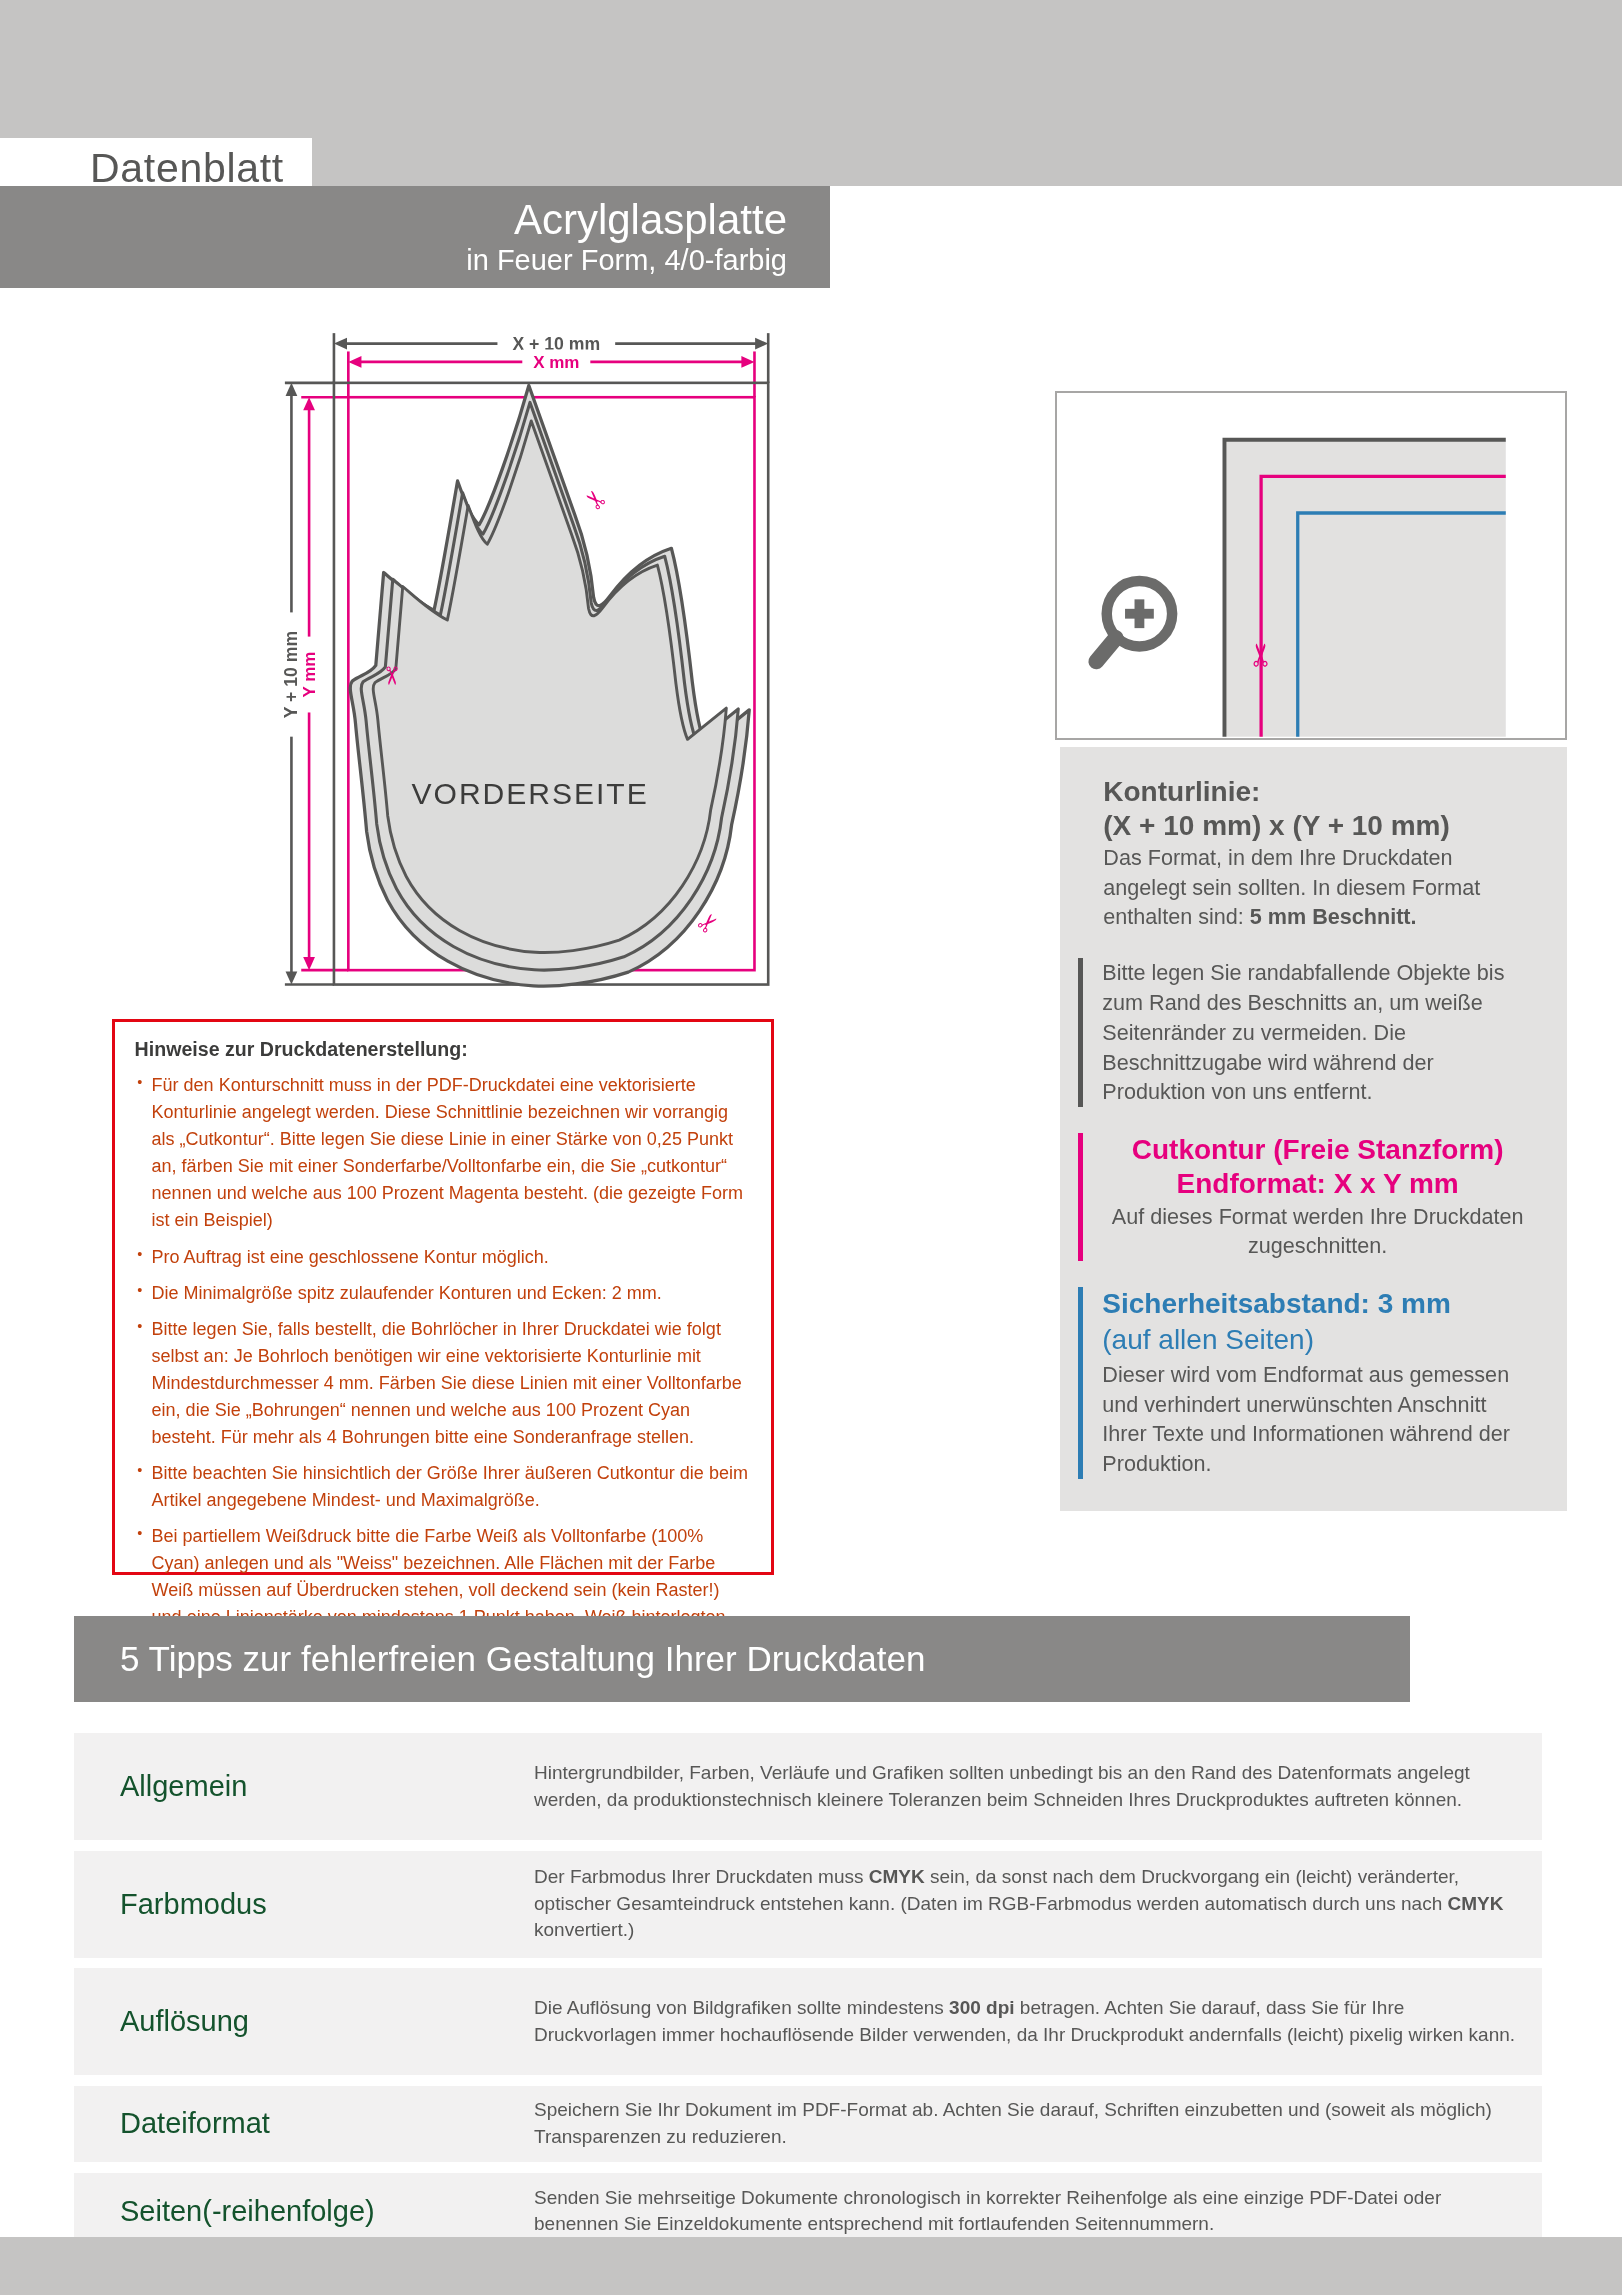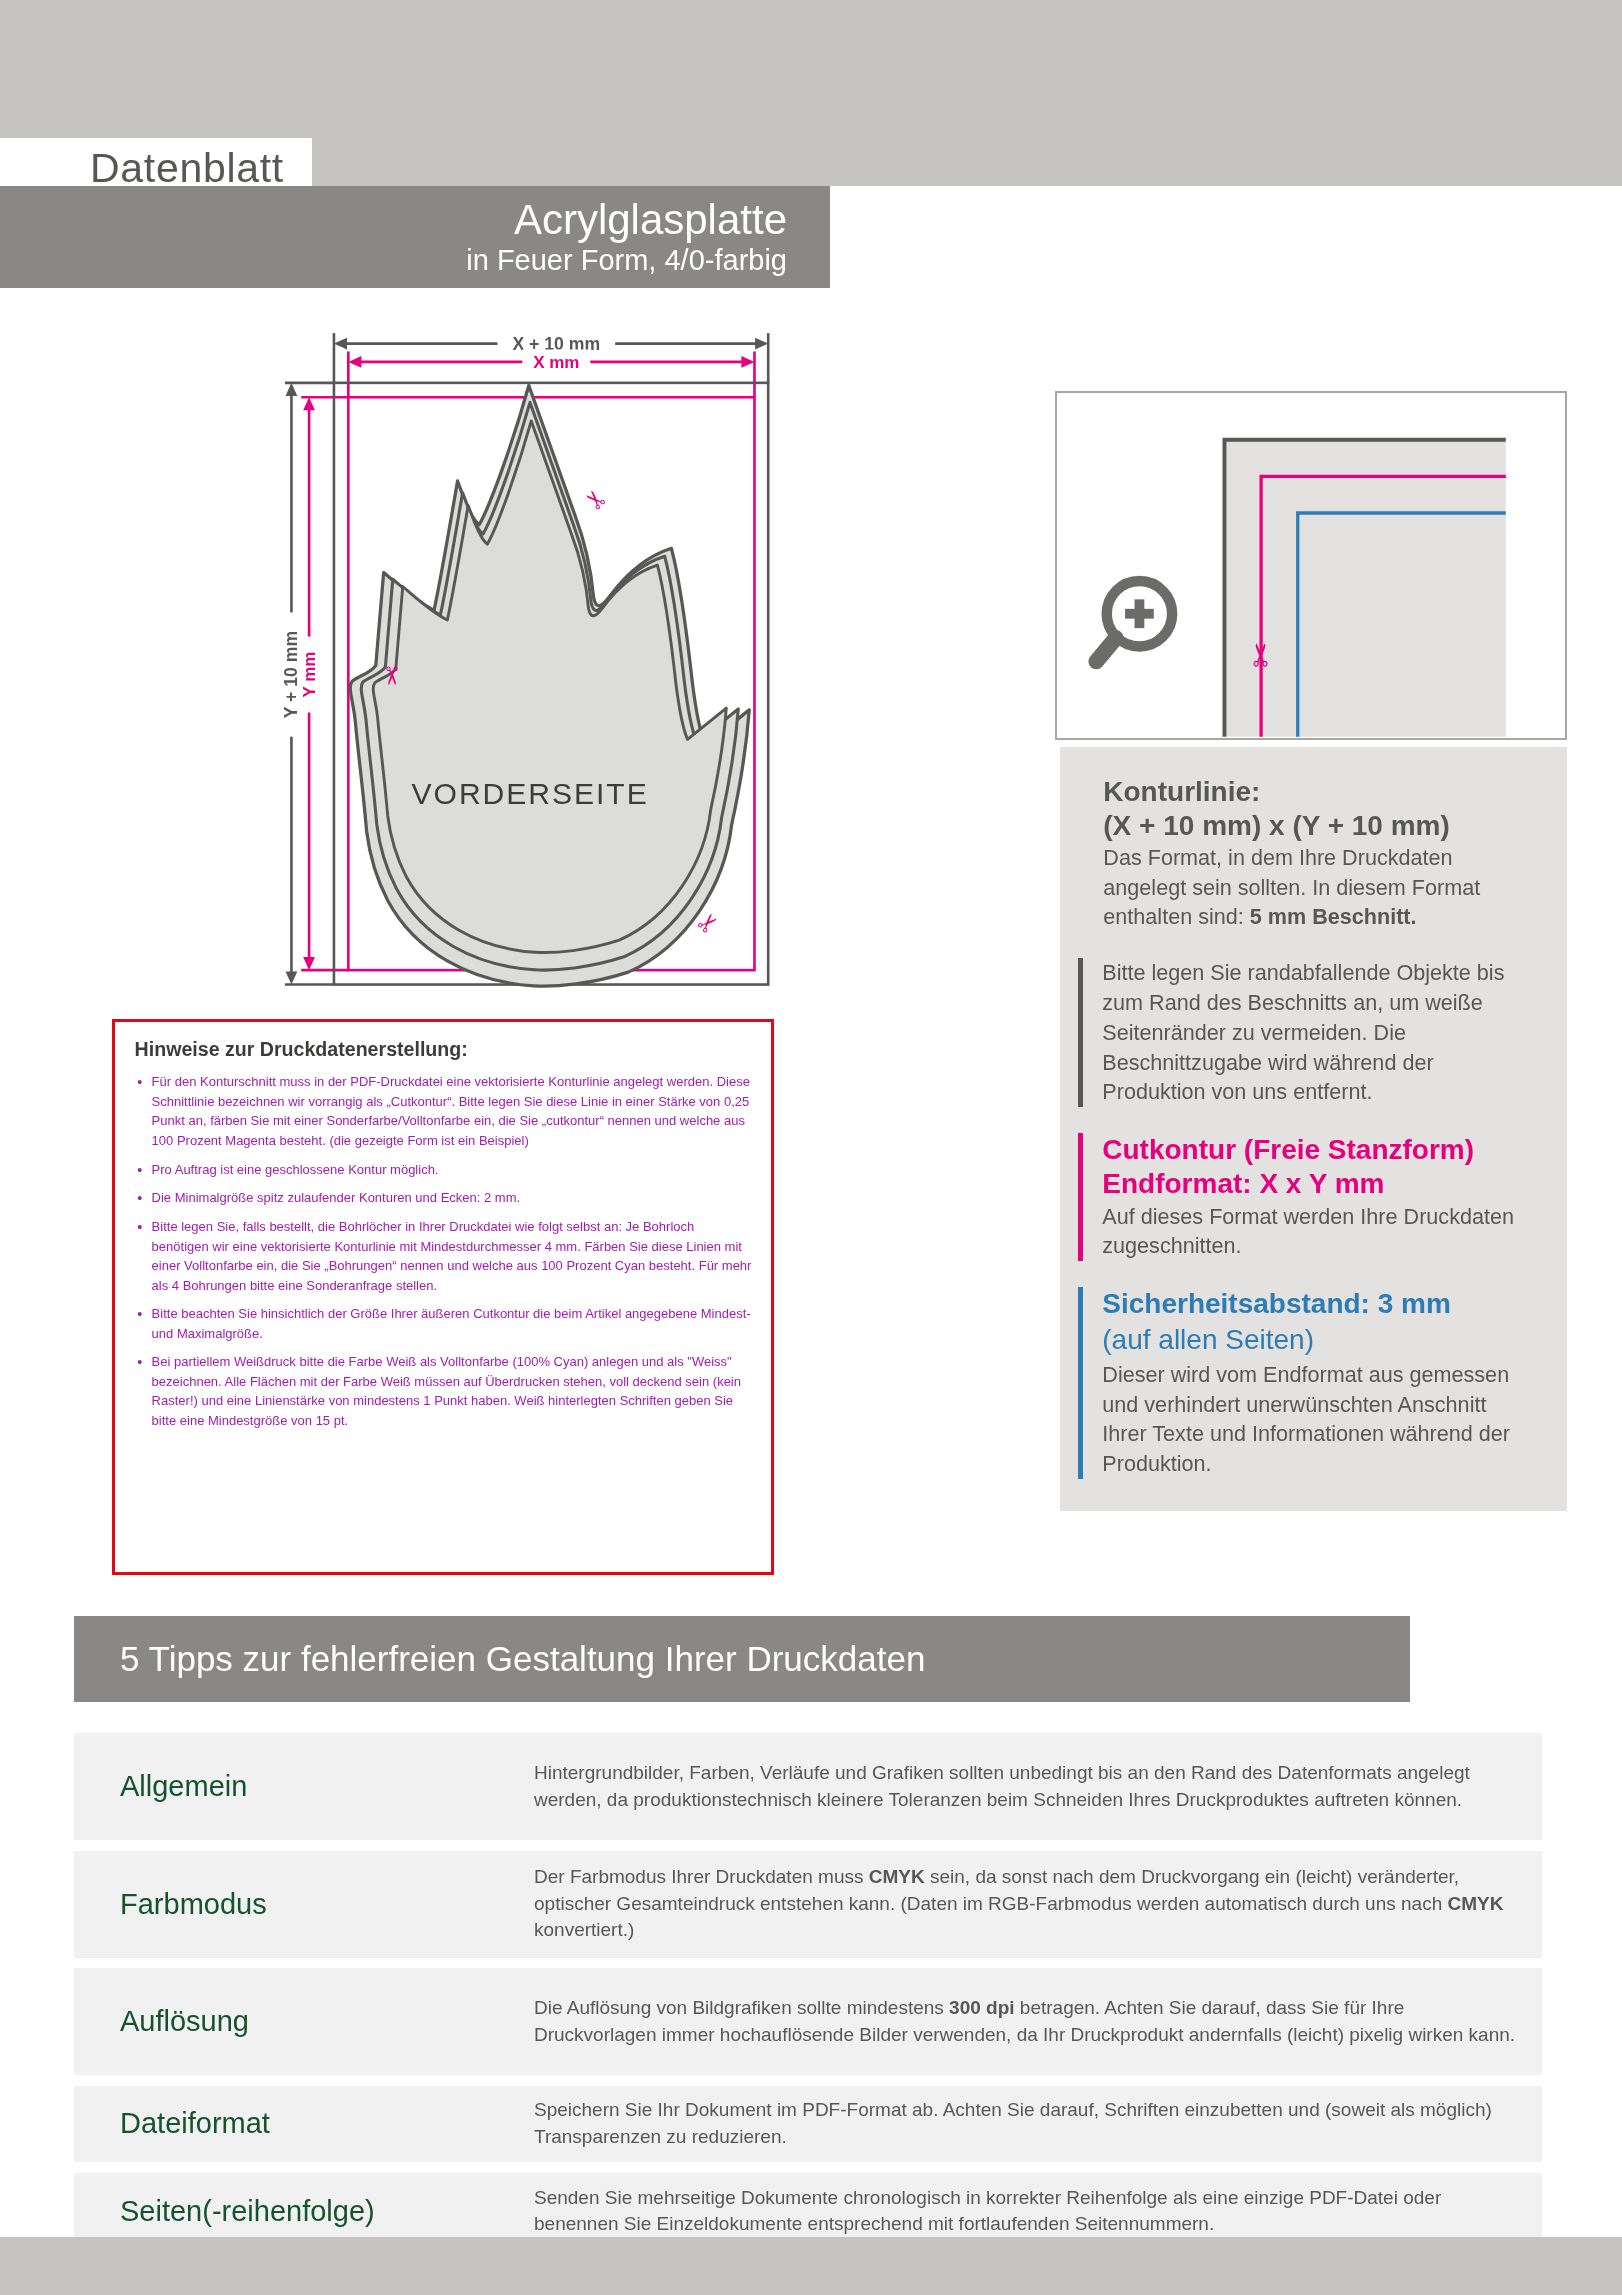--- a/index.html
+++ b/index.html
@@ -22,36 +22,36 @@
   .header-bar .subtitle{font-size:29px;line-height:35px;}
 
   
   .diagram{left:262px;top:308px;width:569px;height:720px;}
 
   
   .notes-box{left:112px;top:1019px;width:662px;height:556px;background:#ffffff;
     border:3.3px solid #e30613;box-sizing:border-box;padding:15.7px 19.6px;color:#3c3c3b;}
   .notes-box h3{margin:0 0 11.8px 0;font-size:19.6px;font-weight:bold;color:#3c3c3b;}
   .notes-box ul{margin:0;padding:0;list-style:none;}
-  .notes-box li{position:relative;padding-left:17px;font-size:13px;line-height:1.5;
-    margin-bottom:9.2px;color:#a21caf;}
+  .notes-box li{position:relative;padding-left:17px;font-size:18px;line-height:1.5;
+    margin-bottom:9.2px;color:#c2410c;}
   .notes-box li::before{content:"\2022";position:absolute;left:2.6px;top:0;font-size:14.4px;}
 
   
   .detail-box{left:1055px;top:391px;width:512px;height:349px;background:#ffffff;
     border:2.6px solid #a7a6a5;box-sizing:border-box;}
   .detail-box svg{display:block;}
 
   
   .info-panel{left:1060px;top:747px;width:507px;height:764px;background:#e3e2e1;
     box-sizing:border-box;padding:27.5px 34px 19.6px 18.3px;}
   .ip-section{margin-bottom:26px;}
   .ip-noBar{margin-left:25px;}
   .ip-bar{border-left:5.9px solid #575756;padding-left:19px;}
-  .ip-bar-magenta{border-left-color:#e6007e;}
+  .ip-bar-magenta{border-left-color:#e6007e;text-align:center;}
   .ip-bar-blue{border-left-color:#2d7db4;}
   .ip-h{font-size:28px;font-weight:bold;color:#575756;line-height:1.22;}
   .ip-h-magenta{color:#e6007e;}
   .ip-h-blue{color:#2d7db4;}
   .ip-sub-blue{font-size:28px;color:#2d7db4;line-height:1.38;}
   .ip-body{font-size:21.6px;line-height:1.38;color:#575756;}
   .ip-body b{font-weight:bold;}
 
   
   .tips-bar{left:74px;top:1616px;width:1336px;height:86px;background:#898887;

